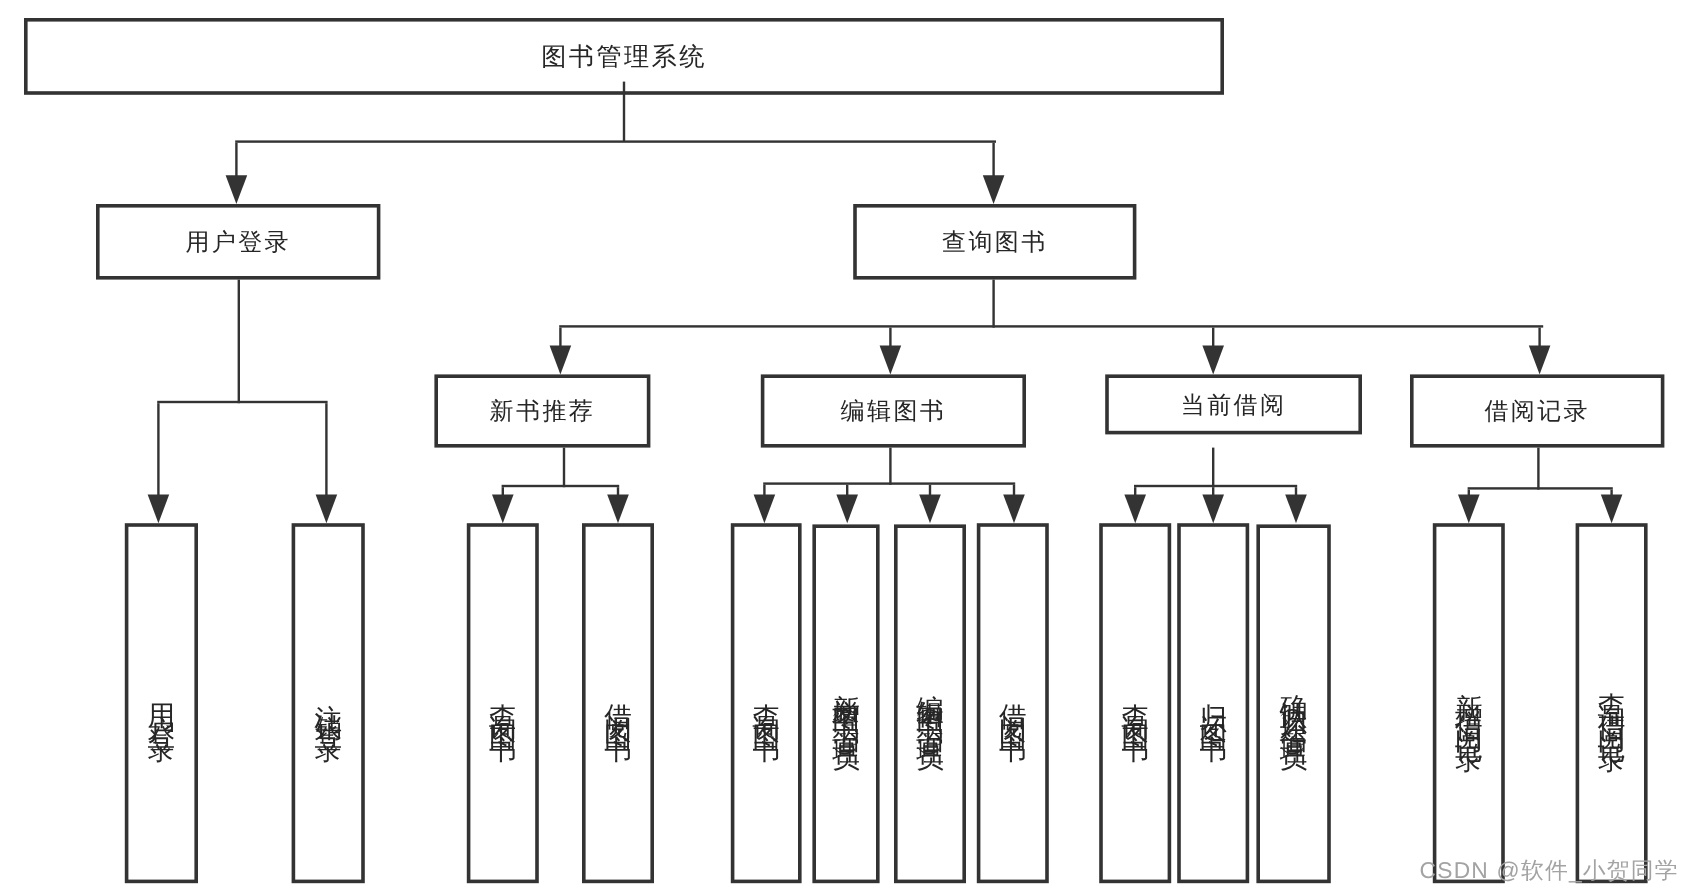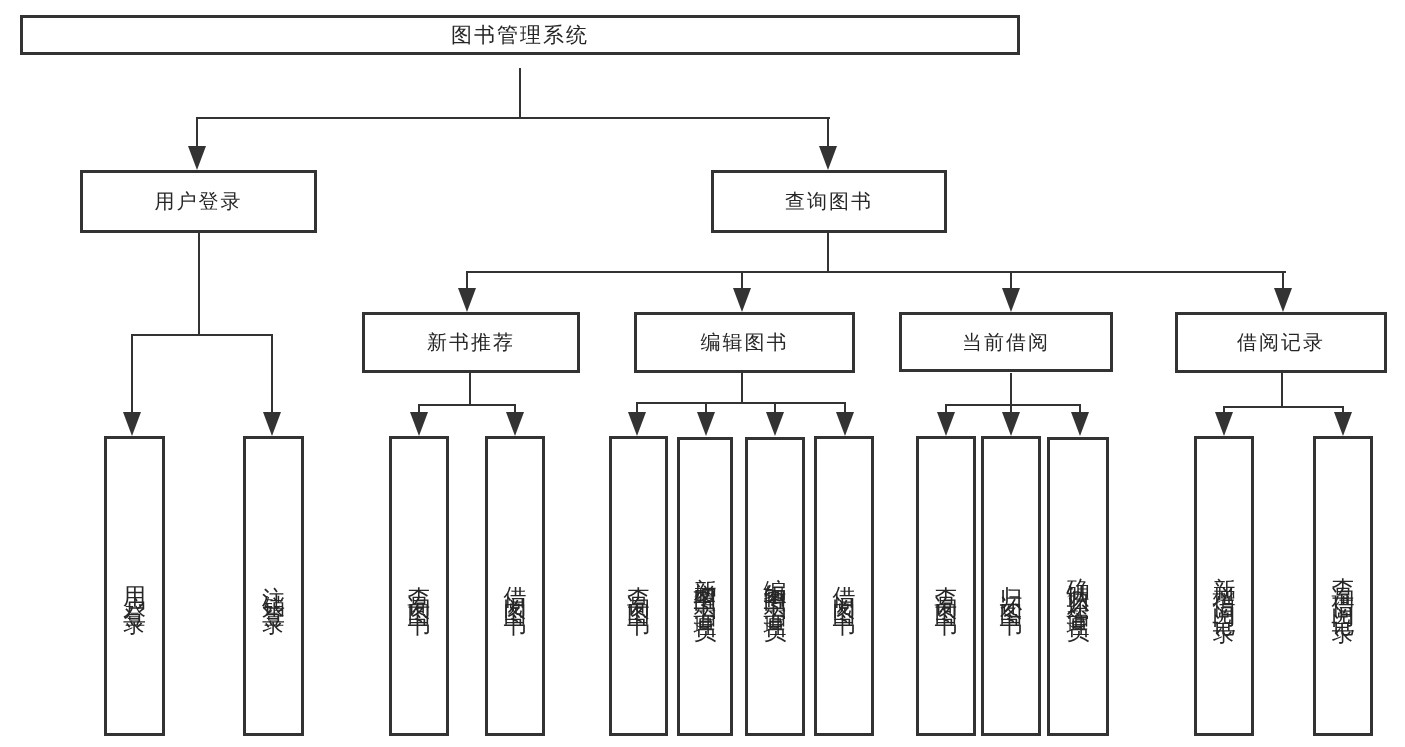--- a/index.html
+++ b/index.html
@@ -27,38 +27,38 @@
   .watermark{
     position:absolute;left:1183px;top:713px;font-size:19px;color:#a3a3a3;
     letter-spacing:1px;white-space:nowrap;
   }
 </style>
 </head>
 <body>
 
 <div id="canvas">
 
-  <div class="box hbox root" style="left:20px;top:15px;width:1000px;height:40px;">
+  <div class="box hbox root" style="left:20px;top:15px;width:1000px;height:64px;">
     <span>图书管理系统</span>
   </div>
 
   <div class="box hbox" style="left:80px;top:170px;width:237px;height:63px;">
     <span>用户登录</span>
   </div>
   <div class="box hbox" style="left:711px;top:170px;width:236px;height:63px;">
     <span>查询图书</span>
   </div>
 
-  <div class="box hbox" style="left:362px;top:312px;width:218px;height:61px;">
+  <div class="box hbox" style="left:362px;top:312px;width:180px;height:61px;">
     <span>新书推荐</span>
   </div>
   <div class="box hbox" style="left:634px;top:312px;width:221px;height:61px;">
     <span>编辑图书</span>
   </div>
-  <div class="box hbox" style="left:899px;top:312px;width:214px;height:60px;">
+  <div class="box hbox" style="left:921px;top:312px;width:214px;height:50px;">
     <span>当前借阅</span>
   </div>
   <div class="box hbox" style="left:1175px;top:312px;width:212px;height:61px;">
     <span>借阅记录</span>
   </div>
 
   <div class="box leaf" style="left:104px;top:436px;width:61px;height:300px;">
     <span>用户登录</span>
   </div>
   <div class="box leaf" style="left:243px;top:436px;width:61px;height:300px;">
@@ -154,14 +154,15 @@
   <div class="arw" style="left:1002px;top:412px;"></div>
   <div class="arw" style="left:1071px;top:412px;"></div>
 
   <div class="line" style="left:1281px;top:373px;width:2px;height:35px;"></div>
   <div class="line" style="left:1223px;top:406px;width:121px;height:2px;"></div>
   <div class="line" style="left:1223px;top:408px;width:2px;height:6px;"></div>
   <div class="line" style="left:1342px;top:408px;width:2px;height:6px;"></div>
   <div class="arw" style="left:1215px;top:412px;"></div>
   <div class="arw" style="left:1334px;top:412px;"></div>
 
+  <div class="watermark">CSDN @软件_小贺同学</div>
 
 </div>
 
 </body></html>

